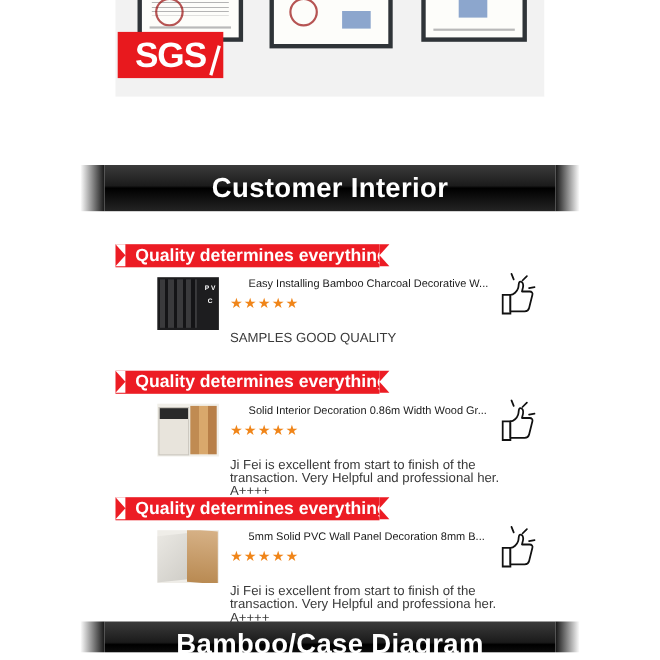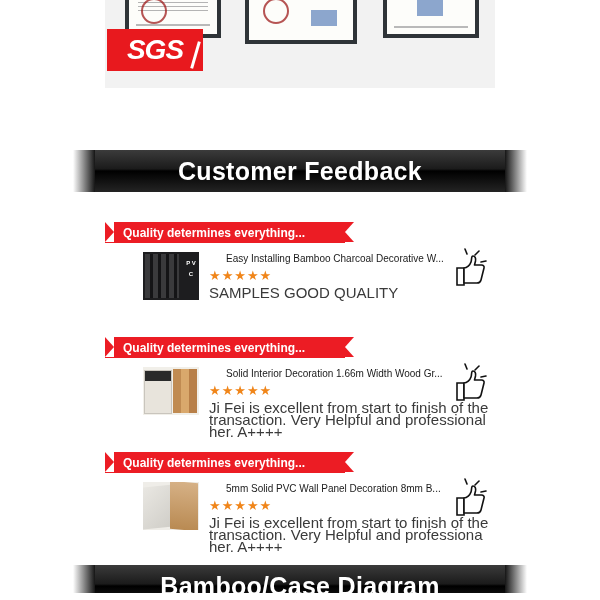--- a/index.html
+++ b/index.html
@@ -78,23 +78,22 @@
     position: absolute;
     left: 107px; top: 29px;
     width: 96px; height: 42px;
     background: #e8191e;
     display: flex;
     align-items: center;
     justify-content: center;
   }
   .sgs-text {
     color: #ffffff;
-    font-size: 28px;
+    font-size: 32px;
     font-weight: bold;
-    font-style: italic;
     letter-spacing: -1px;
     font-family: "Liberation Sans", sans-serif;
     line-height: 1;
   }
   .sgs-slash {
     position: absolute;
     right: 6px; top: 12px;
     width: 3px; height: 28px;
     background: #ffffff;
     transform: rotate(16deg);
@@ -153,21 +152,21 @@
   .ribbon-notch {
     position: absolute;
     left: 0; top: 0;
     width: 0; height: 0;
     border-top: 10.5px solid #ffffff;
     border-bottom: 10.5px solid #ffffff;
     border-left: 9px solid transparent;
   }
   .ribbon-text {
     color: #ffffff;
-    font-size: 12px;
+    font-size: 16px;
     font-weight: bold;
     margin-left: 18px;
     white-space: nowrap;
   }
   .ribbon-tail {
     position: absolute;
     left: 240px; top: 0;
     width: 0; height: 0;
     border-top: 10.5px solid #ec1c24;
     border-bottom: 10.5px solid #ec1c24;
@@ -260,22 +259,22 @@
     padding-left: 17px;
   }
   .stars {
     margin-top: 4px;
     color: #f08519;
     font-size: 13px;
     letter-spacing: 1px;
     line-height: 14px;
   }
   .comment {
-    margin-top: 4px;
-    font-size: 15px;
+    margin-top: 18px;
+    font-size: 12px;
     color: #3a3a3a;
     line-height: 12px;
     max-width: 280px;
   }
 
   
   .thumbup {
     position: absolute;
     right: 8px;
     top: -4px;
@@ -321,21 +320,21 @@
 
   <div class="sgs-box">
     <span class="sgs-text">SGS</span>
     <span class="sgs-slash"></span>
   </div>
 </div>
 
 <div class="section-bar" id="feedback-bar">
   <span class="cap left"></span>
   <span class="cap right"></span>
-  <span class="section-title">Customer Feedback</span>
+  <span class="section-title">Customer Interior</span>
 </div>
 
 <div class="review" id="review-0">
   <div class="ribbon">
     <span class="ribbon-notch"></span>
     <span class="ribbon-text">Quality determines everything...</span>
     <span class="ribbon-tail"></span>
   </div>
   <div class="review-body">
     <div class="thumb thumb-0"></div>
@@ -361,21 +360,21 @@
 
 <div class="review" id="review-1">
   <div class="ribbon">
     <span class="ribbon-notch"></span>
     <span class="ribbon-text">Quality determines everything...</span>
     <span class="ribbon-tail"></span>
   </div>
   <div class="review-body">
     <div class="thumb thumb-1"></div>
     <div class="review-text">
-      <div class="product-title">Solid Interior Decoration 1.66m Width Wood Gr...</div>
+      <div class="product-title">Solid Interior Decoration 0.86m Width Wood Gr...</div>
       <div class="stars">★★★★★</div>
       <div class="comment">Ji Fei is excellent from start to finish of the transaction. Very Helpful and professional her. A++++</div>
     </div>
     <div class="thumbup">
       <svg viewBox="0 0 34 40" width="34" height="40">
         <g stroke="#111" stroke-width="1.6" fill="none" stroke-linecap="round">
           <line x1="14" y1="6" x2="12" y2="1"></line>
           <line x1="22" y1="7" x2="26" y2="3"></line>
           <line x1="28" y1="14" x2="33" y2="13"></line>
         </g>

